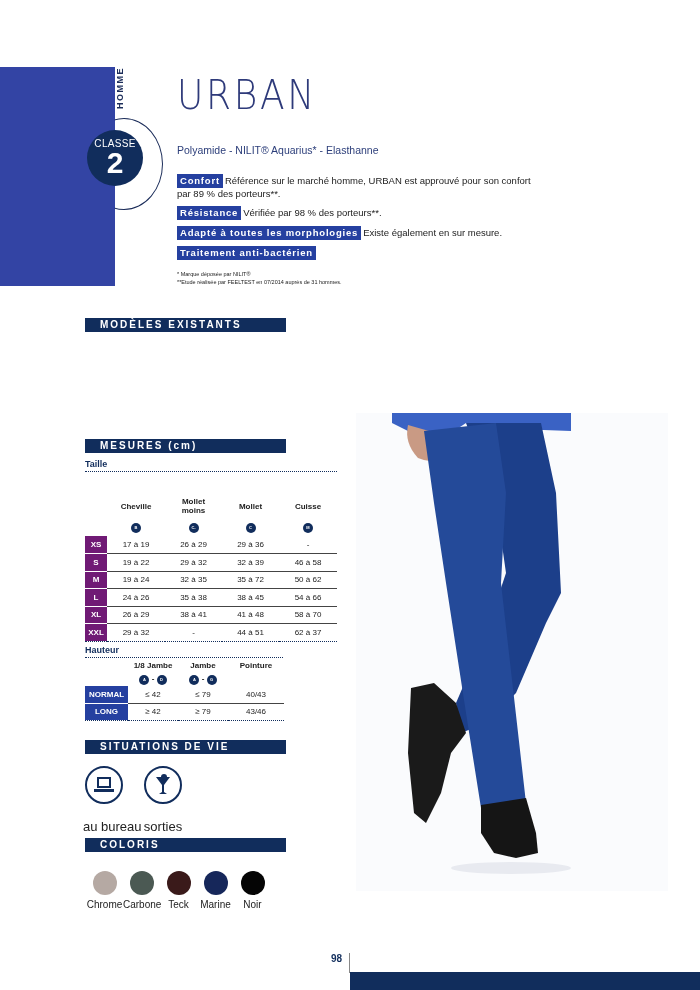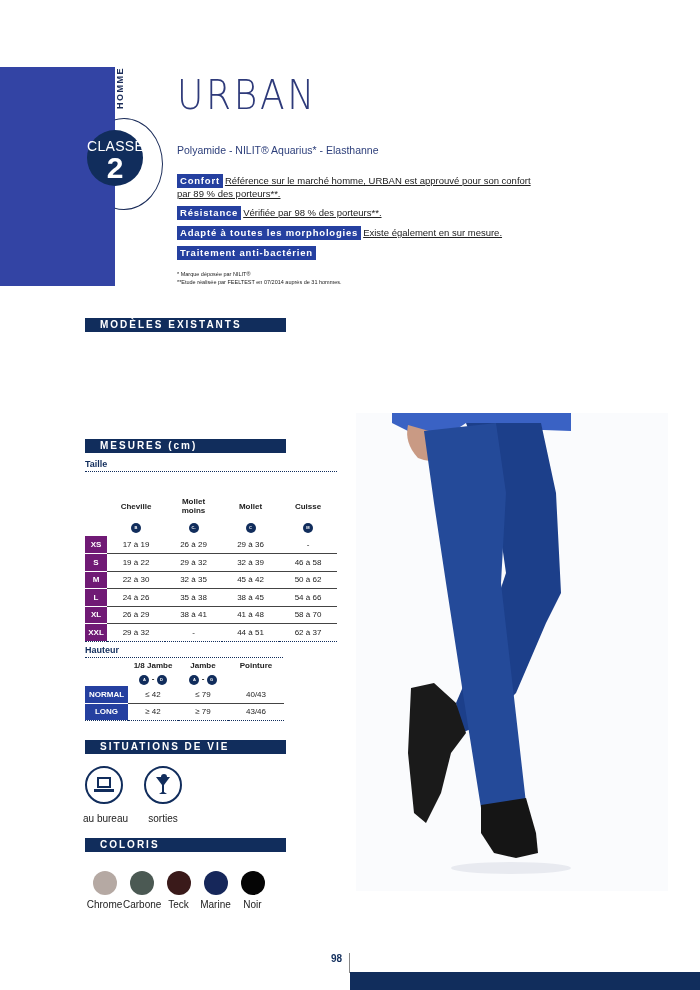--- a/index.html
+++ b/index.html
@@ -4,28 +4,28 @@
 <style>
   * { box-sizing: border-box; margin: 0; padding: 0; }
   html, body { width: 700px; height: 990px; background: #ffffff; overflow: hidden; }
   body { position: relative; font-family: "Liberation Sans", sans-serif; color: #222; }
 
   .blue-block { position: absolute; left: 0; top: 67px; width: 115px; height: 219px; background: #3344a4; }
   .homme { position: absolute; left: 115px; top: 67px; width: 14px; height: 45px; }
   .homme span { position: absolute; left: -16px; top: 16px; transform: rotate(-90deg); font-size: 9px; font-weight: bold; letter-spacing: 1.5px; color: #1c2d5a; white-space: nowrap; }
   .ring { position: absolute; left: 85px; top: 118px; width: 78px; height: 92px; border: 1px solid #1c2d5a; border-radius: 50%; clip-path: inset(0 0 0 38%); }
   .classe { position: absolute; left: 87px; top: 130px; width: 56px; height: 56px; border-radius: 50%; background: #112d5c; color: #fff; text-align: center; }
-  .classe .lbl { display: block; font-size: 14px; margin-top: 8px; letter-spacing: 0.3px; }
+  .classe .lbl { display: block; font-size: 10px; margin-top: 8px; letter-spacing: 0.3px; }
   .classe .num { display: block; font-size: 30px; font-weight: bold; line-height: 28px; }
 
   .title { position: absolute; left: 177px; top: 72px; font-size: 40px; font-weight: 300; letter-spacing: 3px; color: #2e3a7a; font-family: "DejaVu Sans", sans-serif; transform: scaleX(0.9); transform-origin: left; }
   .composition { position: absolute; left: 177px; top: 144px; font-size: 10.5px; color: #2c3e7a; }
 
   .features { position: absolute; left: 177px; top: 174px; width: 360px; font-size: 9.5px; line-height: 12px; color: #222; }
-  .feat { margin-bottom: 6px; text-decoration: underline; }
+  .feat { margin-bottom: 6px; }
   .tag { display: inline-block; background: #2540a0; color: #fff; font-weight: bold; font-size: 9.5px; padding: 1px 3px; letter-spacing: 0.8px; margin-right: 2px; }
   .footnotes { position: absolute; left: 177px; top: 270px; font-size: 5.5px; line-height: 8px; color: #222; }
 
   .section-bar { position: absolute; left: 85px; width: 201px; height: 14px; background: #112d5c; color: #fff; font-size: 10px; font-weight: bold; letter-spacing: 2px; padding-left: 15px; line-height: 14px; }
 
   .sub-title { position: absolute; left: 85px; font-size: 9px; font-weight: bold; color: #112d5c; }
   .dotted { position: absolute; left: 85px; border-top: 1px dotted #112d5c; }
 
   table.sizes { position: absolute; left: 85px; top: 474px; border-collapse: collapse; font-size: 8px; color: #222; margin-top: 20px; }
   table.sizes th { font-weight: bold; font-size: 8px; text-align: center; height: 24px; line-height: 9px; }
@@ -34,21 +34,21 @@
   .badge { display: inline-block; width: 10px; height: 10px; border-radius: 50%; background: #112d5c; color: #fff; font-size: 4px; line-height: 10px; text-align: center; }
 
   table.hauteur { position: absolute; left: 85px; top: 659px; border-collapse: collapse; font-size: 8px; color: #222; }
   table.hauteur th { font-weight: bold; font-size: 8px; text-align: center; height: 13px; }
   table.hauteur td { text-align: center; height: 17px; border-bottom: 1px solid #444; }
   table.hauteur td.rowlbl { background: #2540a0; color: #fff; font-weight: bold; width: 43px; border-bottom: 1px solid #fff; }
 
   .situations { position: absolute; left: 83px; top: 766px; display: flex; gap: 17px; }
   .sit { width: 42px; text-align: center; }
   .sit .ico { width: 38px; height: 38px; border: 2px solid #112d5c; border-radius: 50%; margin: 0 auto; display: flex; align-items: center; justify-content: center; }
-  .sit .lab { font-size: 10px; margin-top: 9px; color: #222; white-space: nowrap; }
+  .sit .lab { font-size: 13px; margin-top: 15px; color: #222; white-space: nowrap; }
 
   .colors { position: absolute; left: 86px; top: 871px; display: flex; }
   .col { width: 37px; text-align: center; }
   .col .sw { width: 24px; height: 24px; border-radius: 50%; margin: 0 auto; }
   .col .lab { font-size: 10px; margin-top: 4px; color: #222; white-space: nowrap; }
 
   .photo { position: absolute; left: 356px; top: 413px; width: 312px; height: 478px; overflow: hidden; background: #fafbfd; }
   .pagenum { position: absolute; left: 331px; top: 953px; font-size: 10px; font-weight: bold; color: #112d5c; }
   .page-rule { position: absolute; left: 349px; top: 953px; width: 1px; height: 20px; background: #888; }
   .footer-bar { position: absolute; left: 350px; top: 972px; width: 350px; height: 18px; background: #112d5c; }
@@ -119,23 +119,23 @@
       </tr>
   <tr>
         <td class="rowlbl">S</td>
         <td>19 à 22</td>
         <td>29 à 32</td>
         <td>32 à 39</td>
         <td>46 à 58</td>
       </tr>
   <tr>
         <td class="rowlbl">M</td>
-        <td>22 à 30</td>
+        <td>19 à 24</td>
         <td>32 à 35</td>
-        <td>45 à 42</td>
+        <td>35 à 72</td>
         <td>50 à 62</td>
       </tr>
   <tr>
         <td class="rowlbl">L</td>
         <td>24 à 26</td>
         <td>35 à 38</td>
         <td>38 à 45</td>
         <td>54 à 66</td>
       </tr>
   <tr>

